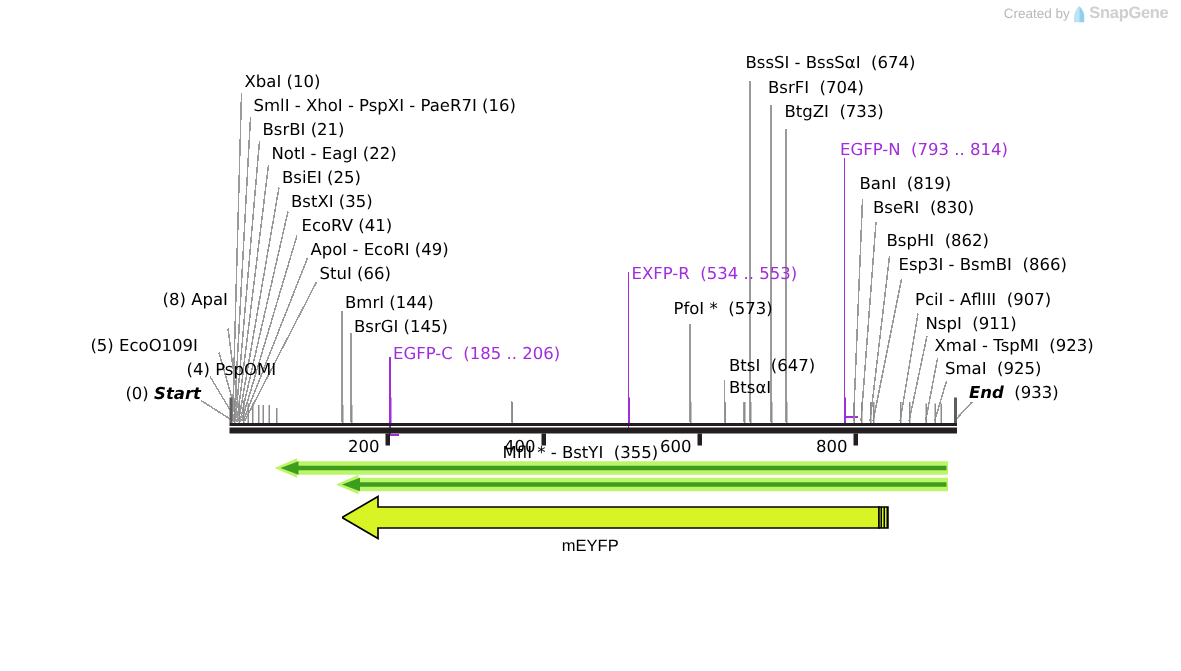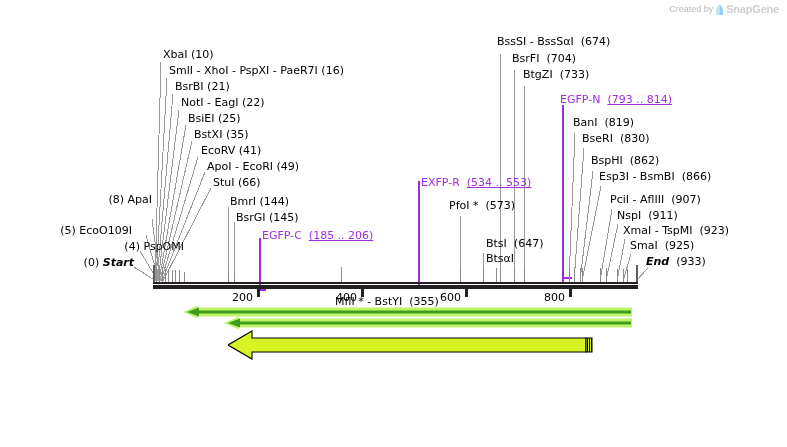--- a/index.html
+++ b/index.html
@@ -25,21 +25,21 @@
     position:absolute;white-space:nowrap;
     font-size:11px;line-height:11px;
     font-family:"DejaVu Sans","Liberation Sans",sans-serif;
     color:#000;
   }
   .lbl .nm{font-weight:normal;}
   .lbl .ital{font-weight:bold;font-style:italic;}
   .lbl .pos{font-weight:normal;color:#000;}
   .lbl.feat{color:#a12ddb;}
   .lbl.feat .nm{font-weight:normal;color:#a12ddb;}
-  .lbl.feat .pos{color:#a12ddb;text-decoration:underline;}
+  .lbl.feat .pos{color:#a12ddb;}
   .lbl.right{text-align:right;}
 
   
   .backbone{
     position:absolute;background:#231f20;
   }
   .tickrow{position:absolute;}
   .tick{position:absolute;width:1px;background:#8c8c8c;bottom:0;}
   .tick.dark{background:#5e5e5e;}
   .tick.purple{background:#a12ddb;}
@@ -329,15 +329,16 @@
     <svg width="366" height="32" viewBox="0 0 366 32">
       <polygon points="0,16 24,2 24,9 358,9 358,23 24,23 24,30" fill="#d9f425" stroke="#000000" stroke-width="1.1" stroke-linejoin="miter"></polygon>
       <g>
         <rect x="358" y="9" width="6" height="14" fill="#d9f425" stroke="#000" stroke-width="1"></rect>
         <line x1="359.5" y1="9" x2="359.5" y2="23" stroke="#000" stroke-width="1"></line>
         <line x1="361.5" y1="9" x2="361.5" y2="23" stroke="#000" stroke-width="1"></line>
         <line x1="363.5" y1="9" x2="363.5" y2="23" stroke="#000" stroke-width="1"></line>
       </g>
     </svg>
   </div>
+  <div class="featname" style="left:0;top:358px;width:787px;text-align:center;">mEYFP</div>
 
 
 </div>
 
 </body></html>

